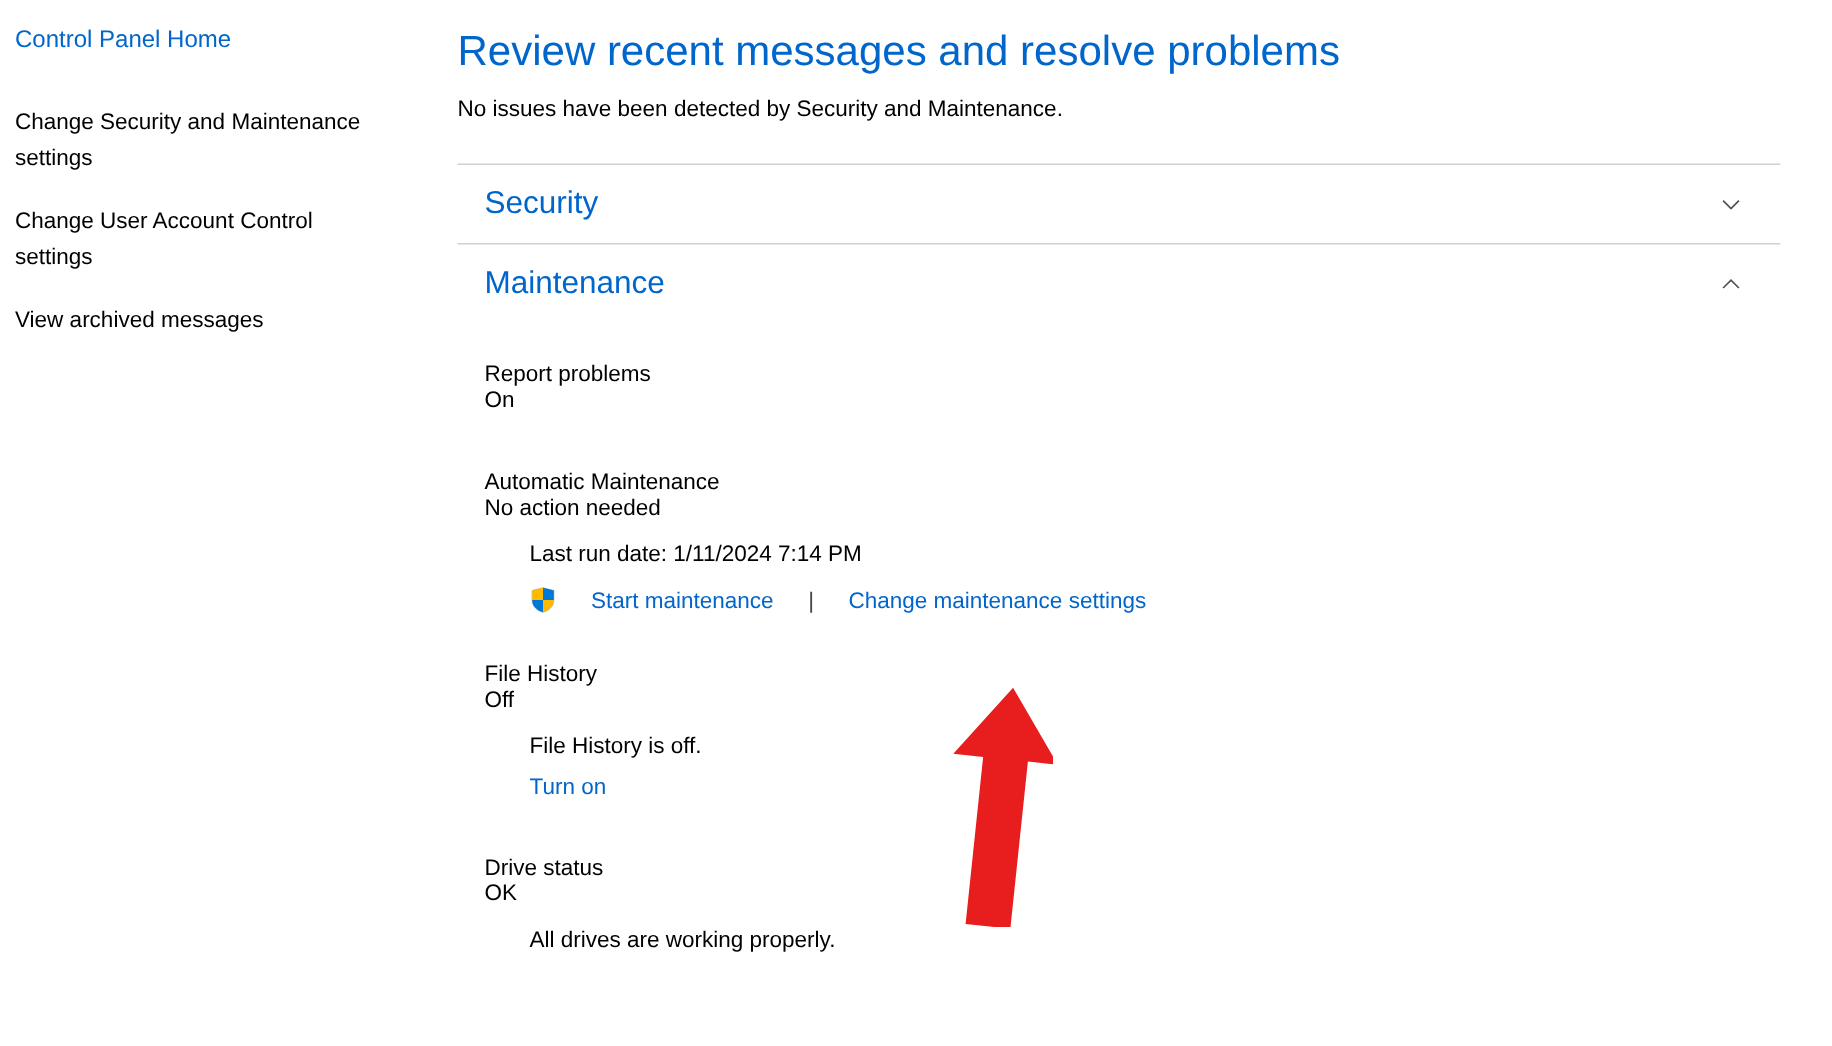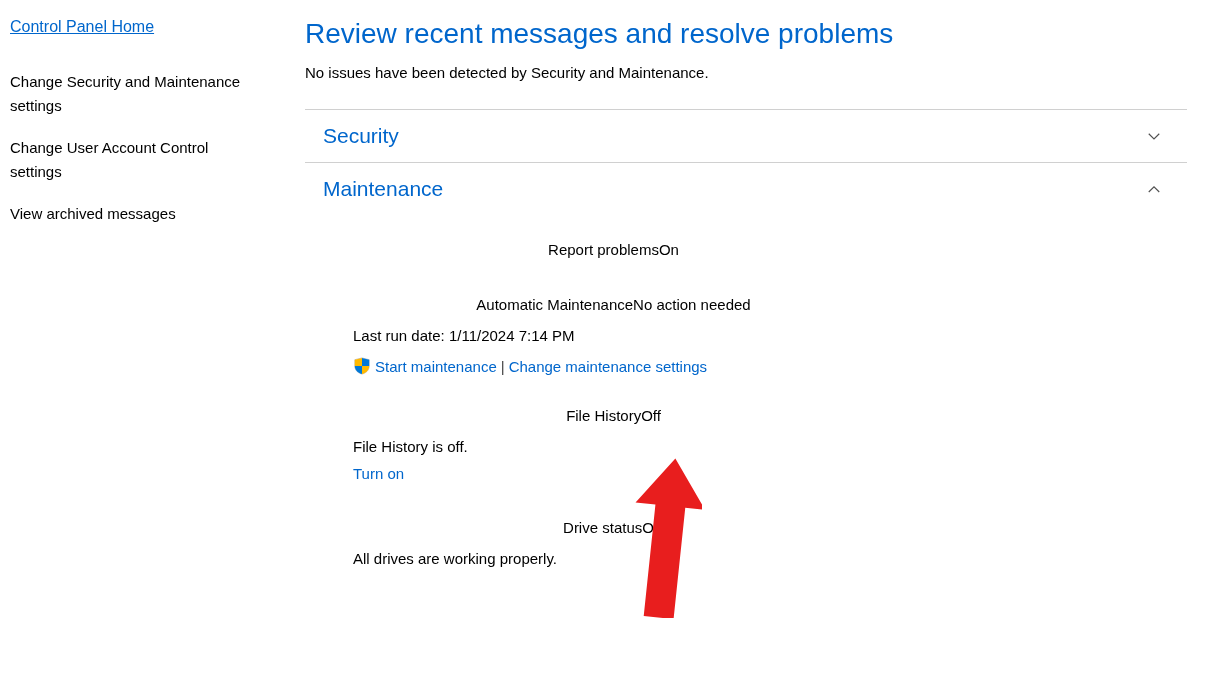--- a/index.html
+++ b/index.html
@@ -16,21 +16,20 @@
     .sidebar {
       width: 295px;
       padding: 18px 10px 10px 10px;
       flex-shrink: 0;
     }
     .sidebar .home-link {
       color: #0066cc;
       font-size: 16px;
       margin-bottom: 34px;
       cursor: pointer;
-      text-decoration: underline;
     }
     .sidebar .nav-link {
       color: #000;
       font-size: 15px;
       margin-bottom: 18px;
       cursor: pointer;
       line-height: 1.6;
       max-width: 250px;
     }
     .main {
@@ -75,39 +74,40 @@
     }
     .section-body {
       padding: 8px 18px 8px 18px;
     }
     .row {
       display: flex;
       justify-content: center;
       align-items: baseline;
       margin-top: 18px;
       padding-right: 265px;
+      flex-direction: column;
     }
     .row-label { font-size: 15px; }
     .row-status { font-size: 15px; }
     .sub {
       padding-left: 30px;
       margin-top: 10px;
     }
     .sub-line {
       font-size: 15px;
       line-height: 1.75;
     }
     .link {
       color: #0066cc;
       cursor: pointer;
     }
     .actions {
       display: flex;
       align-items: center;
-      gap: 4px;
+      gap: 23px;
       margin-top: 8px;
     }
     .shield {
       display: inline-block;
       vertical-align: middle;
       flex-shrink: 0;
     }
     .sep { color: #444; }
     .arrow-annot {
       position: absolute;

